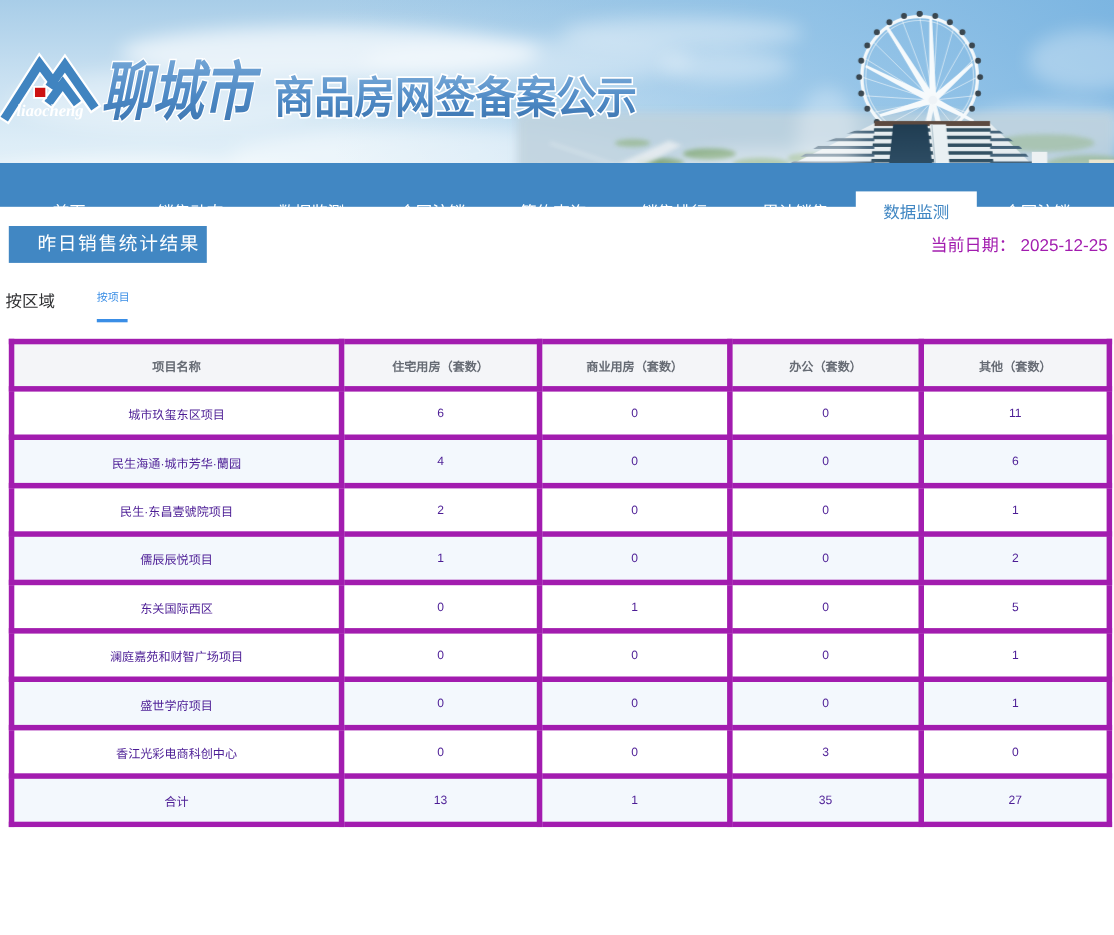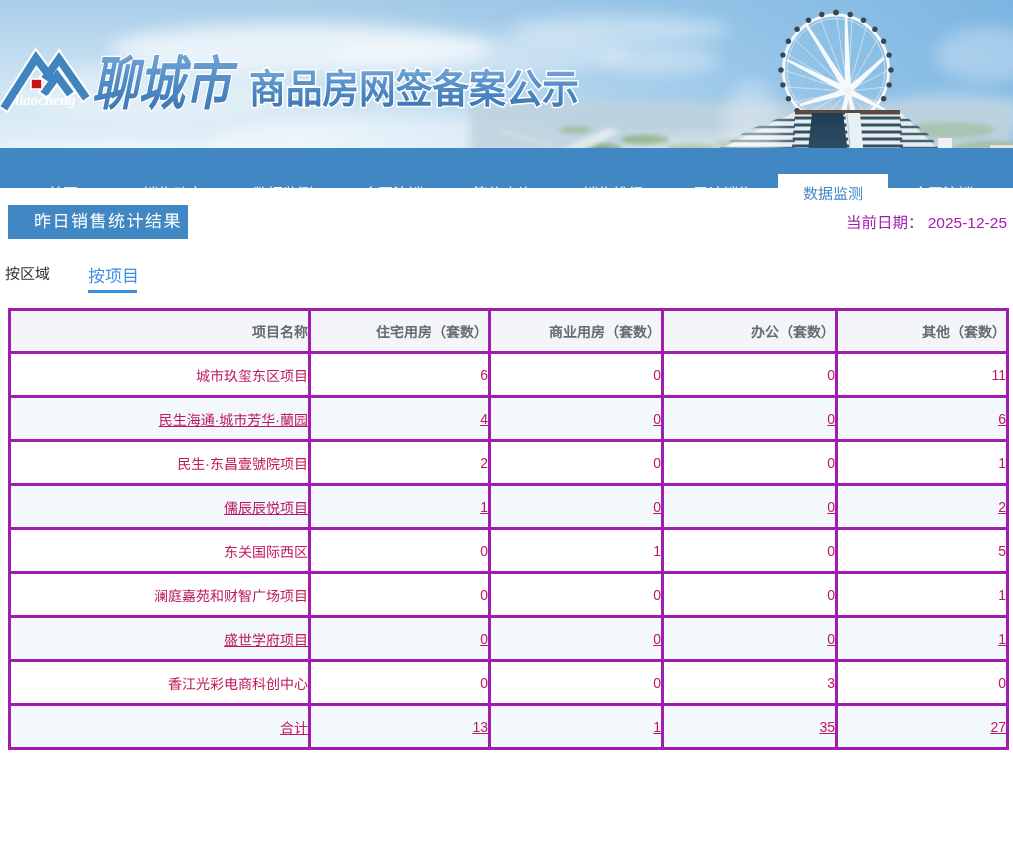--- a/index.html
+++ b/index.html
@@ -9,27 +9,27 @@
 .header svg{display:block;}
 .nav{width:1013px;height:40px;background:#4187c3;}
 .nav ul{list-style:none;margin-left:8px;width:990px;height:40px;display:flex;}
 .nav li{width:110px;height:40px;line-height:40px;text-align:center;color:#fff;font-size:15px;margin-top:26px;}
 .nav li.active{background:#fff;color:#4187c3;}
 .titlebar{position:relative;height:34px;margin-top:17px;}
 .title-box{position:absolute;left:8px;top:0;width:180px;height:34px;background:#4187c3;color:#fff;font-size:17px;line-height:34px;padding-left:26px;letter-spacing:1.5px;}
 .date{position:absolute;right:6px;top:5px;font-size:15.5px;color:#a21caf;}
 .tabs{position:relative;height:40px;margin-top:19px;}
 .tab1{position:absolute;left:5px;top:4px;font-size:15px;color:#303133;}
-.tab2{position:absolute;left:88px;top:4px;font-size:17px;color:#3a8ee6;}
+.tab2{position:absolute;left:88px;top:4px;font-size:10px;color:#3a8ee6;}
 .tab2:after{content:"";position:absolute;left:0;right:2px;top:28px;height:3px;background:#3a8ee6;}
 table{border-collapse:collapse;margin-left:8px;margin-top:10px;width:998px;table-layout:fixed;}
-th,td{border:3px solid #a21caf;text-align:right;font-size:14px;}
+th,td{border:5px solid #a21caf;text-align:center;font-size:11px;}
 th{height:43px;background:#f4f5f8;color:#666b74;font-weight:bold;}
-td{height:44px;color:#be185d;}
-tr.alt td{background:#f3f8fd;text-decoration:underline;}
+td{height:44px;color:#4c1d95;}
+tr.alt td{background:#f3f8fd;}
 .c1{width:300px;}.c2{width:180px;}.c3{width:173px;}.c4{width:174px;}.c5{width:171px;}
 </style>
 </head>
 <body>
 <div class="header">
 <svg width="1013" height="200" viewBox="0 0 1013 200">
 <defs>
 <linearGradient id="sky" x1="0" y1="0" x2="0" y2="1">
 <stop offset="0" stop-color="#a8cde8"></stop>
 <stop offset="0.35" stop-color="#c8e0f1"></stop>

